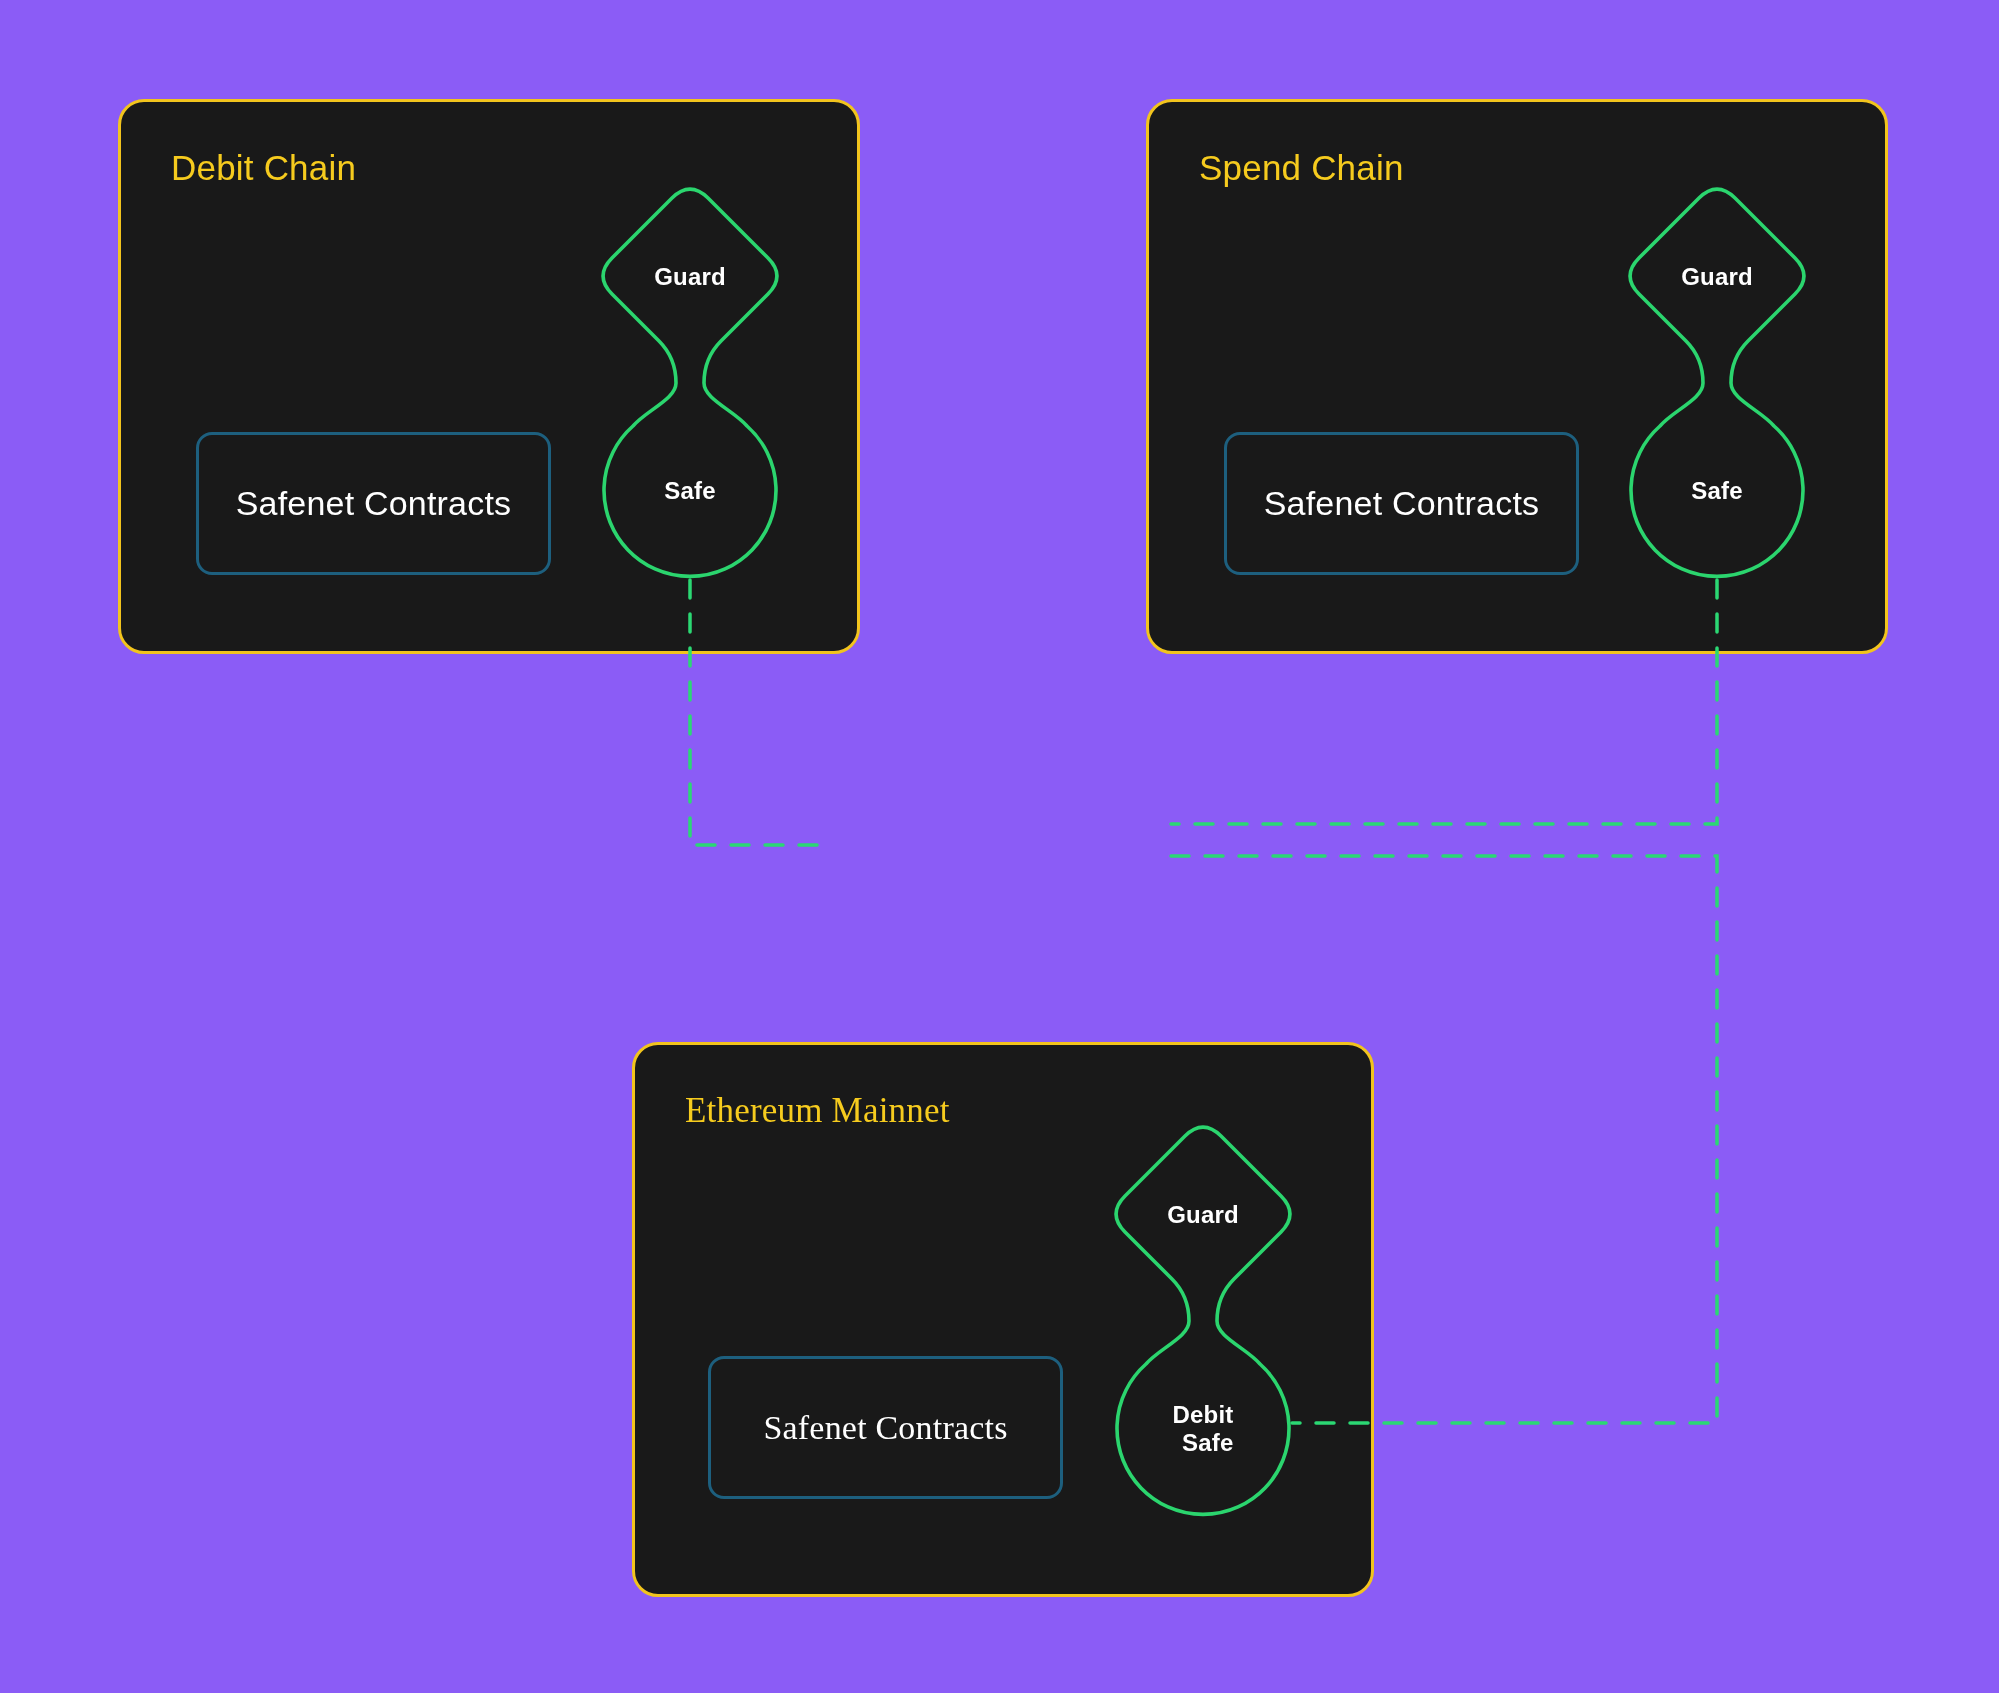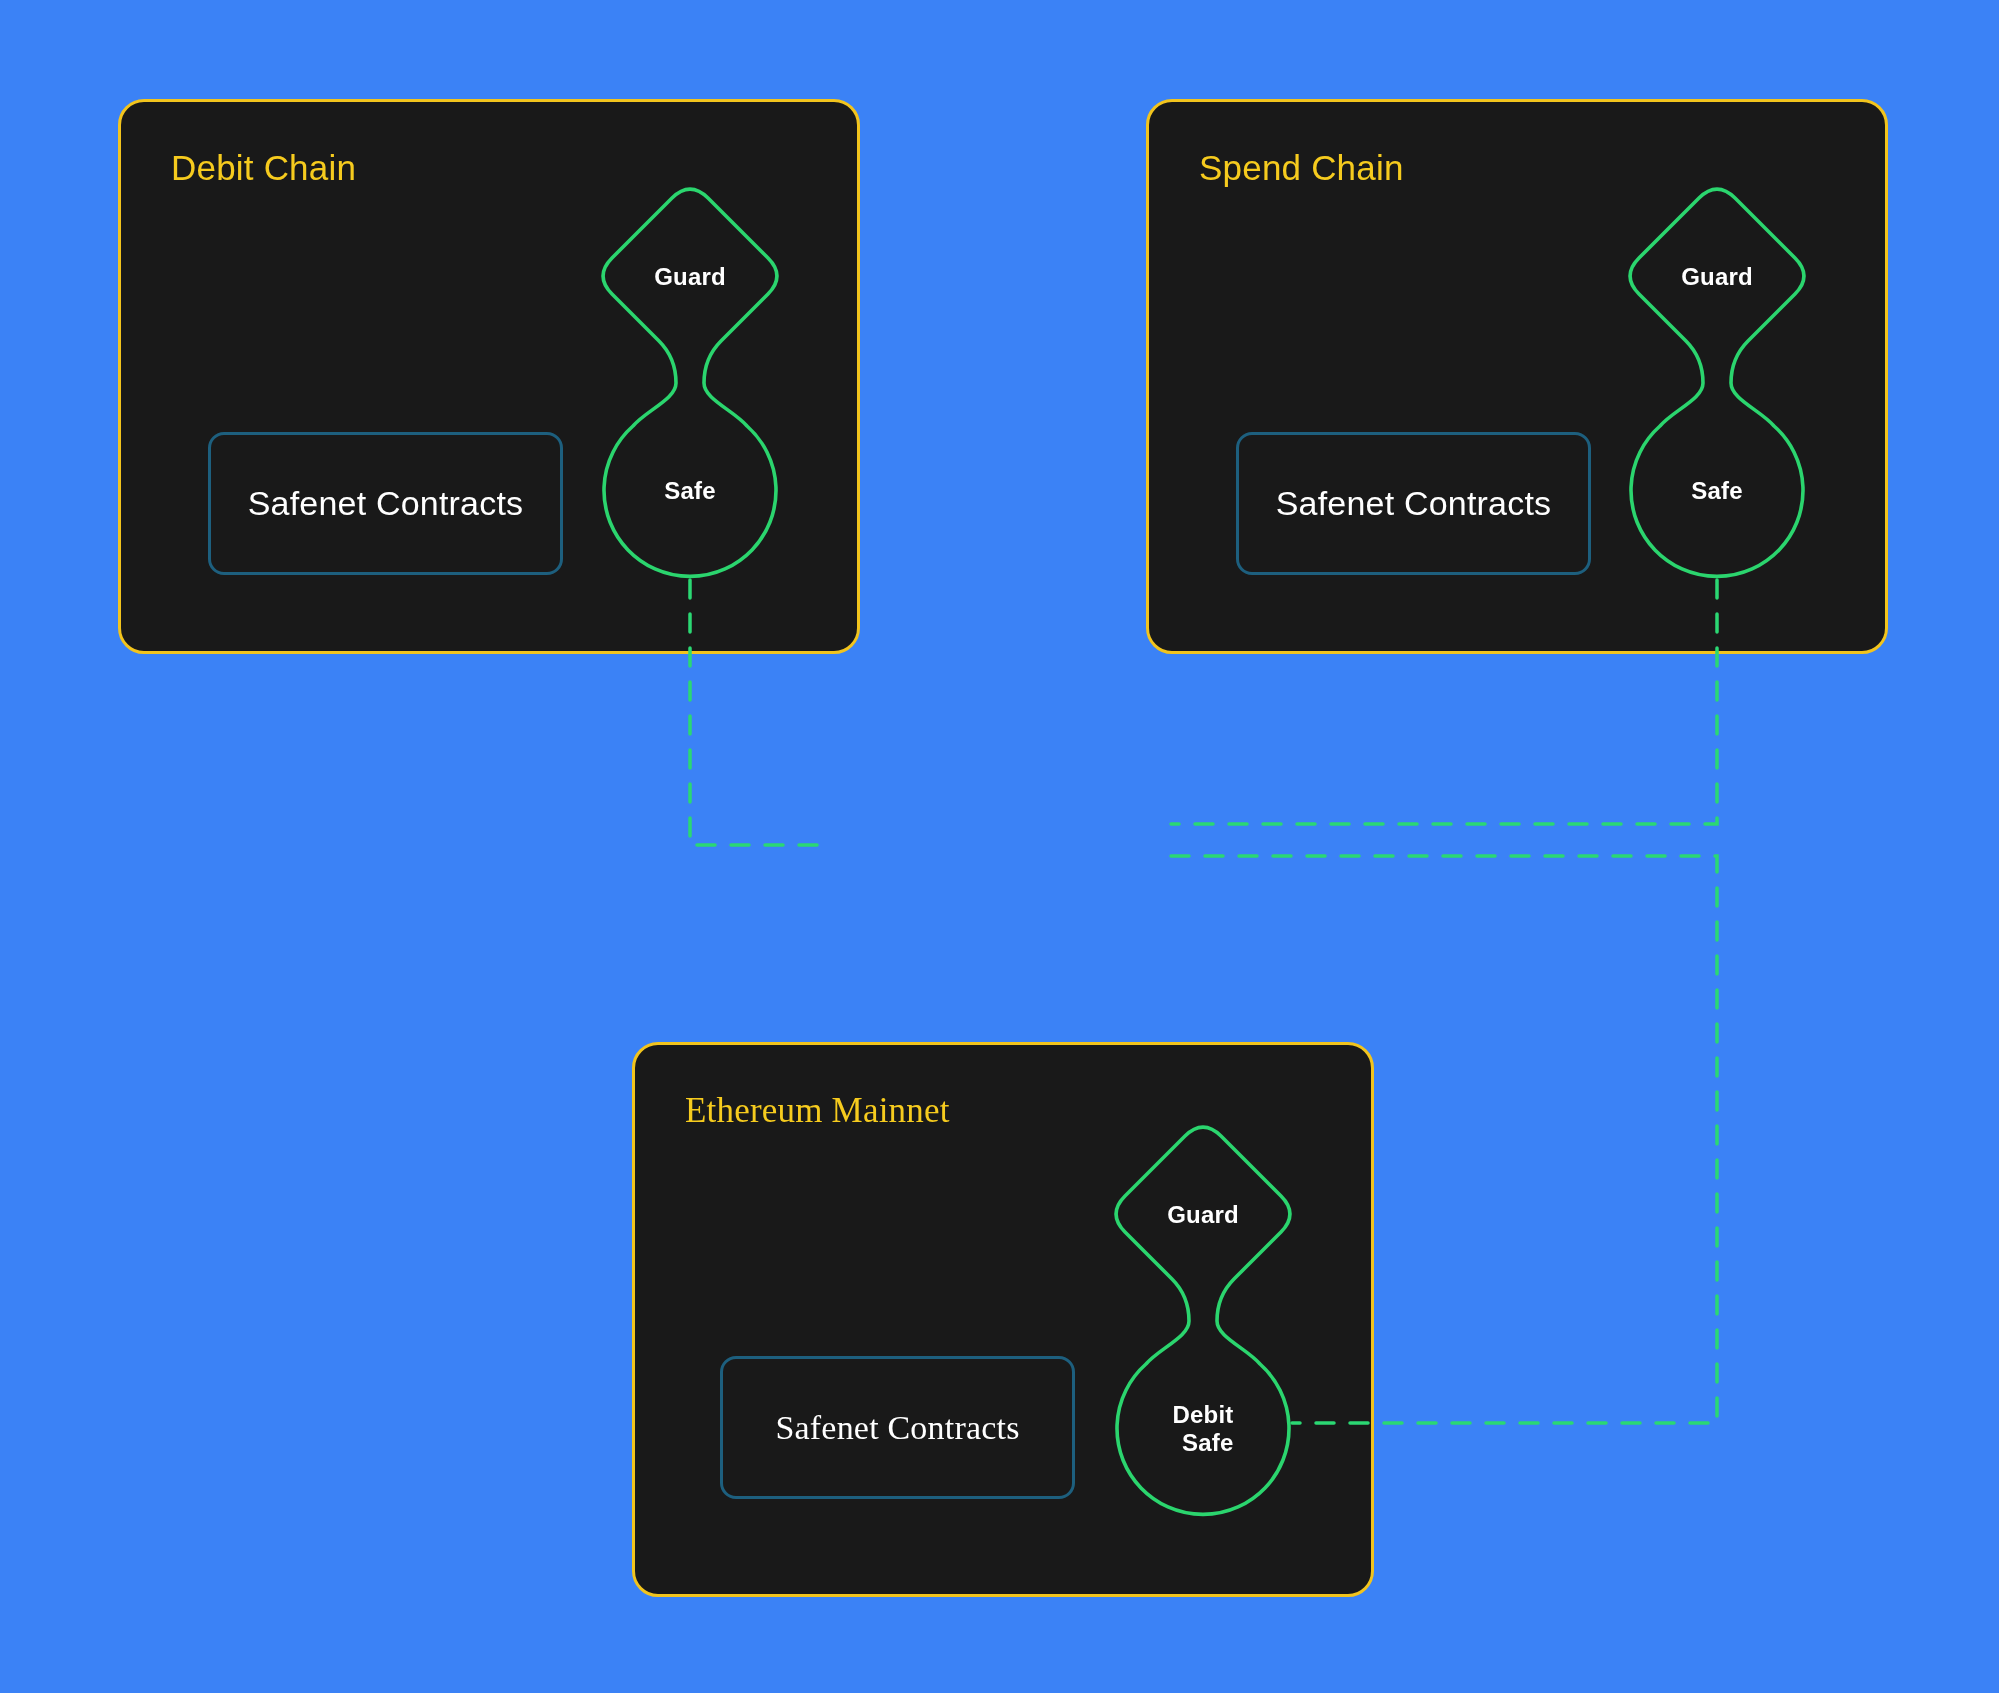--- a/index.html
+++ b/index.html
@@ -1,19 +1,19 @@
 <!DOCTYPE html>
 <html><head>
 <meta charset="utf-8">
 <style>
   html,body{margin:0;padding:0;background:#101010;}
   .canvas{
     position:relative;
     width:1999px;height:1693px;
-    background:#3b82f6;
+    background:#8b5cf6;
     font-family:"Liberation Sans","DejaVu Sans",sans-serif;
     overflow:hidden;
   }
   .chain-box{
     position:absolute;
     width:742px;height:555px;
     border:3px solid #F2C41D;
     border-radius:26px;
     background:#191919;
     box-sizing:border-box;
@@ -27,21 +27,20 @@
     color:#F6CB1E;white-space:nowrap;
   }
   .contracts-box{
     position:absolute;
     width:355px;height:143px;
     border:3px solid #1D5F7E;
     border-radius:16px;
     background:transparent;
     display:flex;align-items:center;justify-content:center;
     box-sizing:border-box;
-    margin-left:12px;
   }
   .debit .contracts-box{left:75px;top:330px;}
   .spend .contracts-box{left:75px;top:330px;}
   .mainnet .contracts-box{left:73px;top:311px;}
   .contracts-label{
     color:#FFFFFF;font-size:34px;font-weight:400;letter-spacing:.2px;
     white-space:nowrap;
   }
   svg.overlay{
     position:absolute;left:0;top:0;width:1999px;height:1693px;

